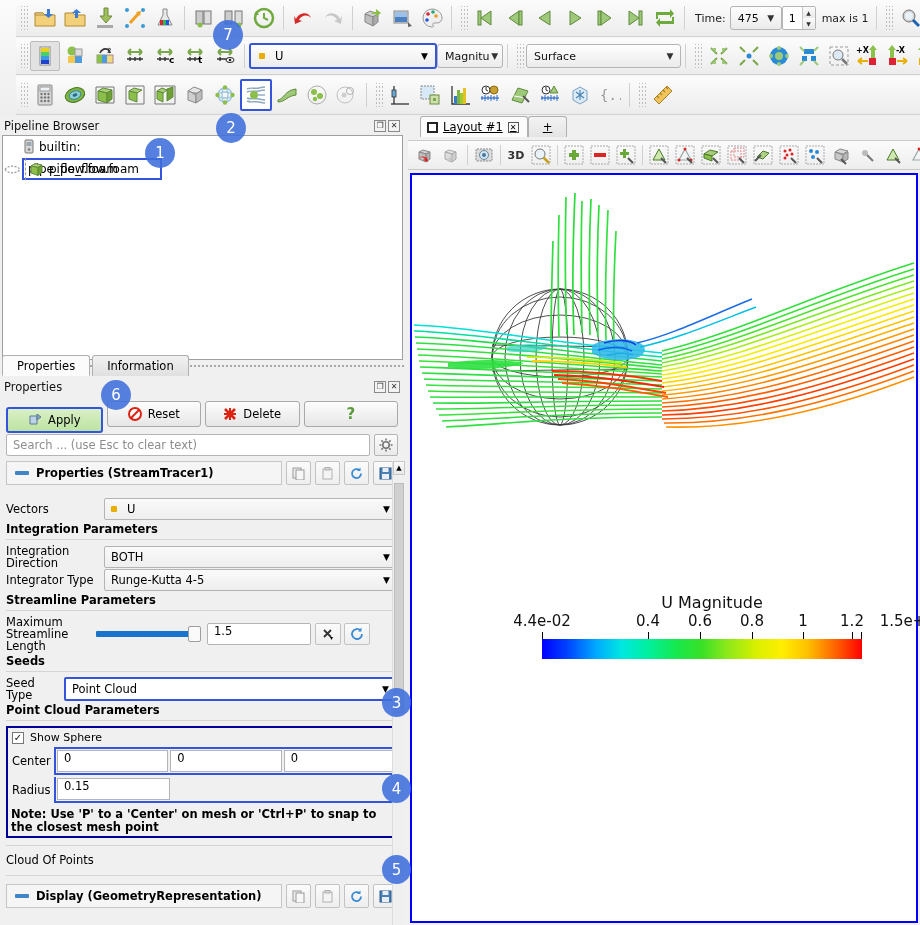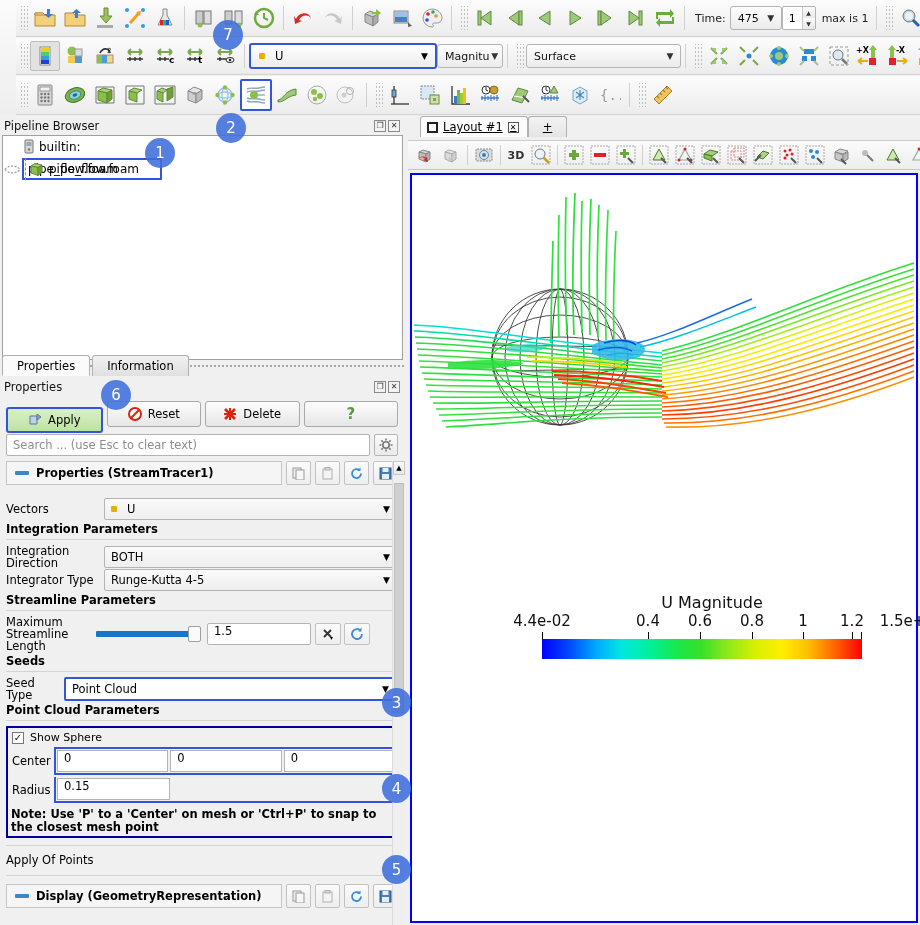--- a/index.html
+++ b/index.html
@@ -897,21 +897,21 @@
               </div>
             <div style="flex:1"></div>
           </div>
         </div>
         <div class="notebox">Note: Use 'P' to a 'Center' on mesh or 'Ctrl+P' to snap to the closest mesh point</div>
       </div>
 
       <div style="border-top:1px solid #d4d4d4;margin:7px 0 8px 0"></div>
 
       <div class="prow" style="margin-bottom:9px">
-        <span class="plabel" style="width:104px">Apply Of Points</span>
+        <span class="plabel" style="width:104px">Cloud Of Points</span>
       </div>
 
       <div style="border-top:1px solid #d4d4d4;margin-bottom:8px"></div>
 
       <div class="sec-header">
         <div class="sec-title">
           <span class="sec-dash"></span>
           <span>Display (GeometryRepresentation)</span>
         </div>
         <div class="minibtn">

